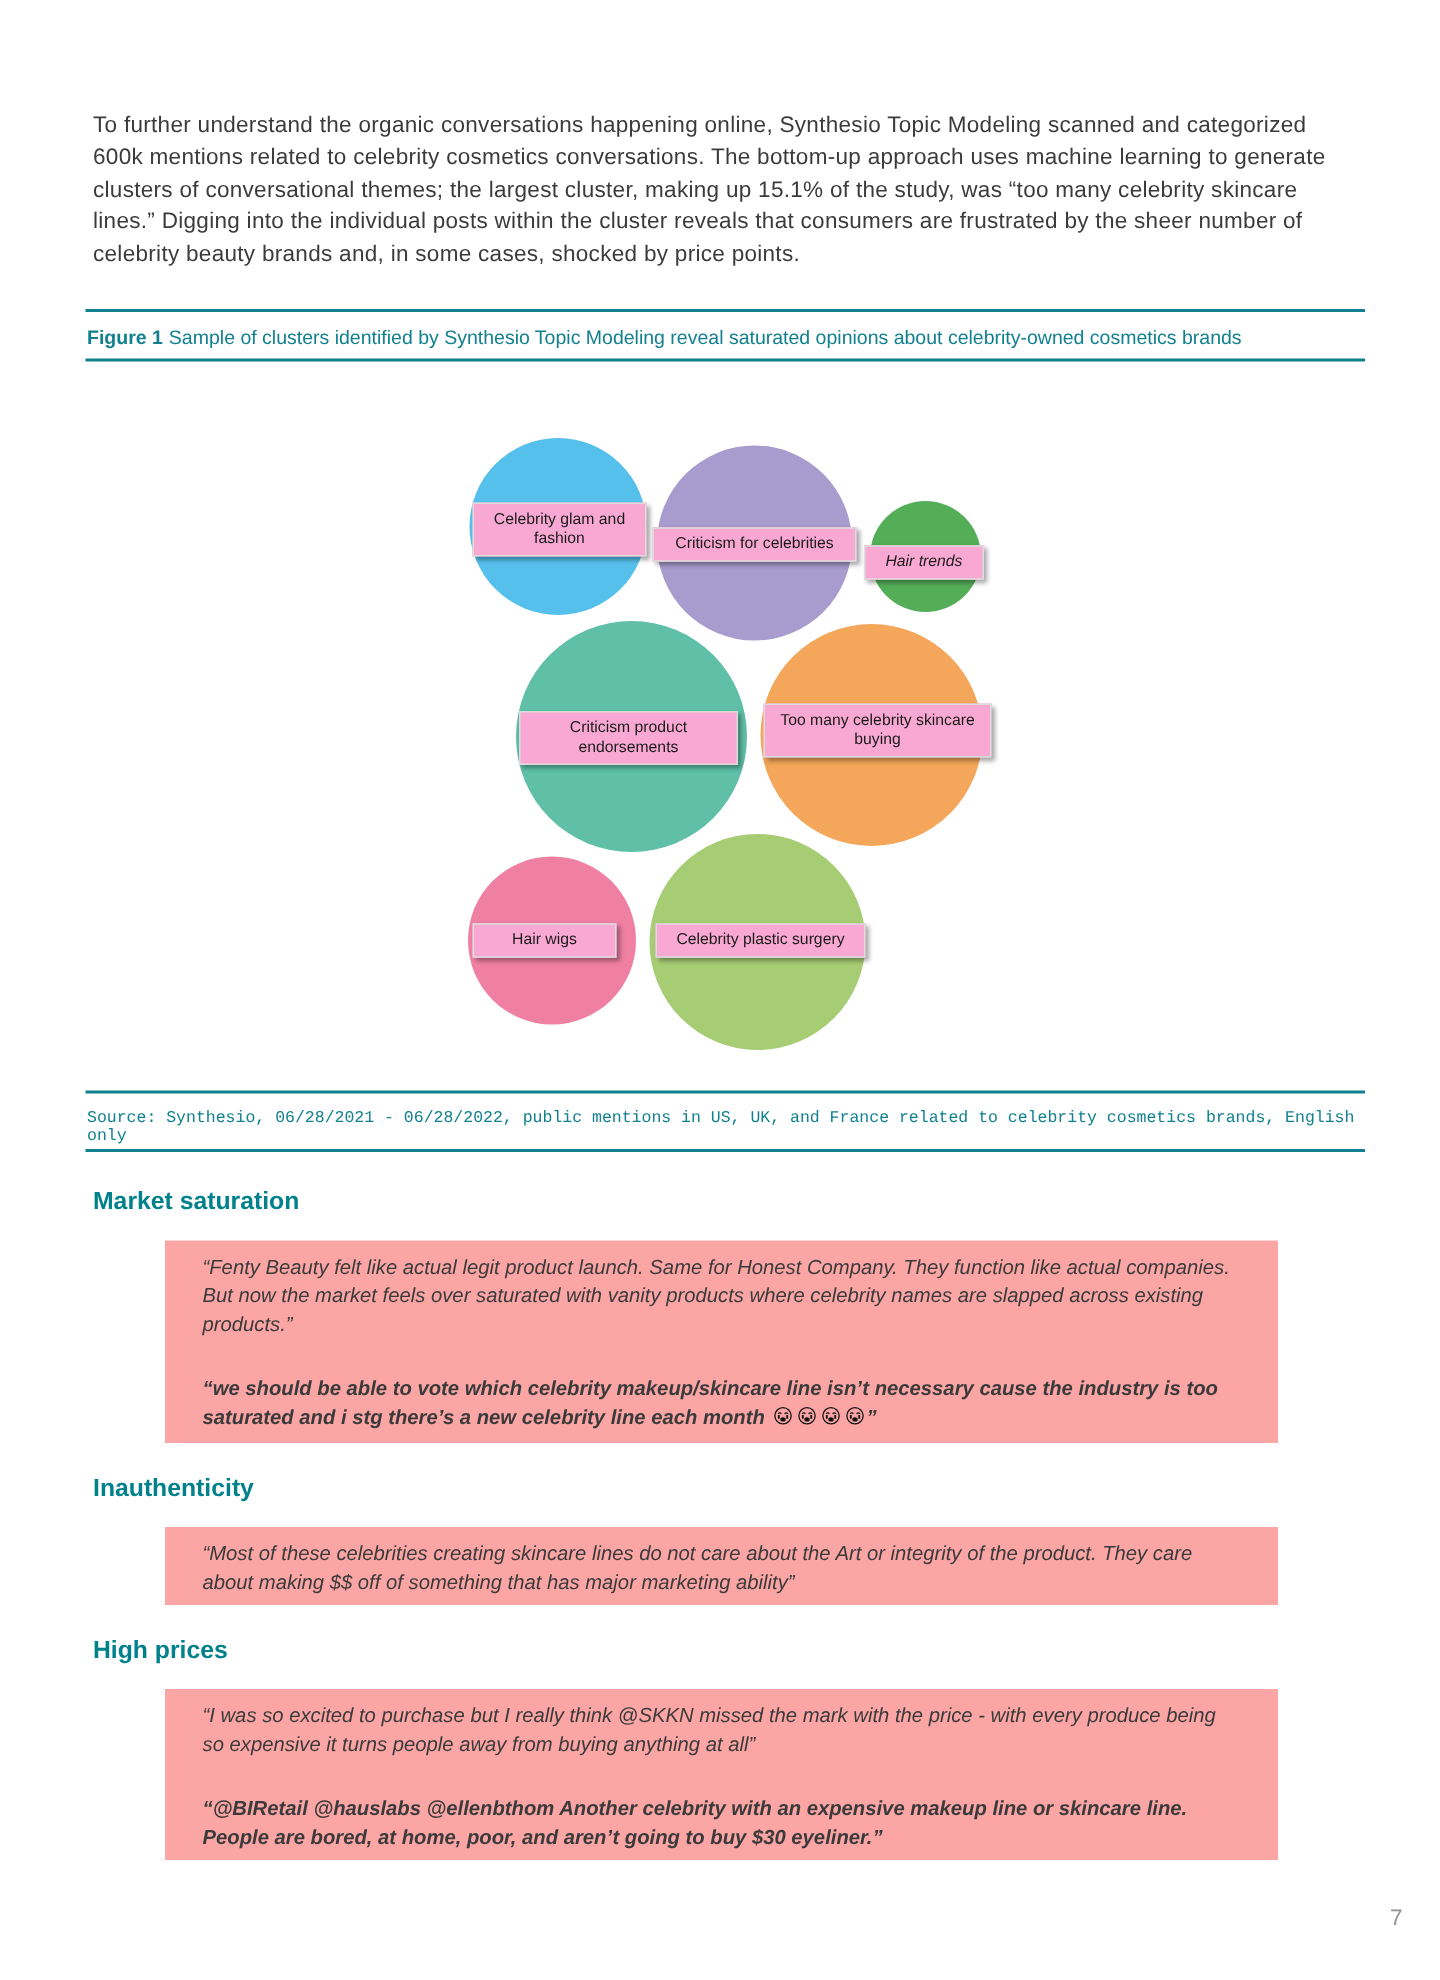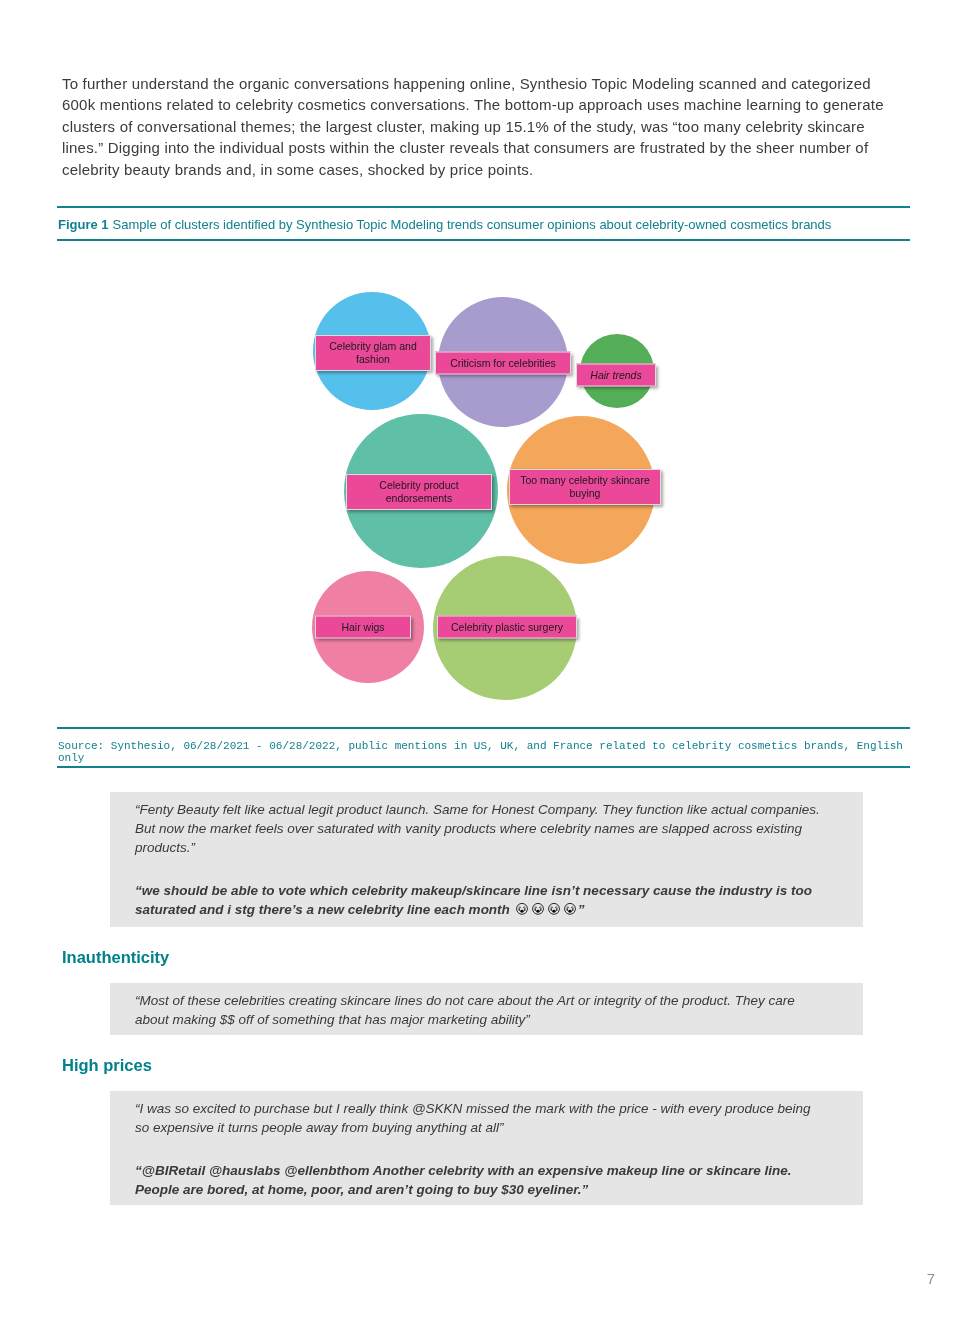--- a/index.html
+++ b/index.html
@@ -19,33 +19,33 @@
   }
   .caption b { font-weight:bold; margin-right:4px; }
   .source {
     position:absolute; left:58px; top:740px; width:852px;
     font-size:11px; color:#11808f;font-family:Liberation Mono, monospace;
   }
   .chart { position:absolute; left:0; top:245px; width:960px; height:480px; }
   .bubble { position:absolute; border-radius:50%; }
   .bubble-label {
     position:absolute; transform:translate(-50%,-50%);
-    background:#ec4899; border:1px solid #dcdcdc;
+    background:#f9a8d4; border:1px solid #dcdcdc;
     box-shadow:2px 2px 3px rgba(0,0,0,0.35);
     font-size:10.5px; line-height:13px; color:#1a1a1a;
     text-align:center; padding:4px 2px;
   }
   .sections { position:absolute; left:57px; top:792px; width:853px; }
   .section-heading {
     margin:0 0 16px 5px; font-size:16.5px; font-weight:bold; color:#00818c;
     height:19px; line-height:19px;
   }
   .quote-box {
-    margin:0 0 21px 53px; width:692px; background:#e5e5e5;
-    padding:8px 36px 6px 25px;
+    margin:0 0 21px 53px; width:692px; background:#fca5a5;
+    padding:8px 25px 6px 25px;
   }
   .quote-box + .section-heading { margin-top:0; }
   .quote {
     margin:0; font-style:italic; font-size:13.5px; line-height:19px; color:#3a3a3a;
   }
   .quote + .quote { margin-top:24px;font-weight:bold; }
   .emoji { display:inline-block; vertical-align:-2px; margin:0 1px; }
   .page-number {
     position:absolute; top:1270px; right:25px;
     font-size:15px; color:#909090;
@@ -54,49 +54,50 @@
 </head>
 <body>
 
 <div class="page">
 
   <p class="intro">To further understand the organic conversations happening online, Synthesio Topic Modeling scanned and categorized 600k mentions related to celebrity cosmetics conversations. The bottom-up approach uses machine learning to generate clusters of conversational themes; the largest cluster, making up 15.1% of the study, was “too many celebrity skincare lines.” Digging into the individual posts within the cluster reveals that consumers are frustrated by the sheer number of celebrity beauty brands and, in some cases, shocked by price points.</p>
 
   <div class="rule rule-1"></div>
 
   <div class="caption">
-    <b>Figure 1</b><span>Sample of clusters identified by Synthesio Topic Modeling trends consumer opinions about celebrity-owned cosmetics brands</span>
+    <b>Figure 1</b><span>Sample of clusters identified by Synthesio Topic Modeling reveal saturated opinions about celebrity-owned cosmetics brands</span>
   </div>
 
   <div class="rule rule-2"></div>
 
   <div class="chart" id="bubble-chart">
       <div class="bubble" style="left: 313px; top: 47px; width: 118px; height: 118px; background: rgb(85, 192, 235);"></div>
       <div class="bubble-label" style="left: 373px; top: 108px; width: 110px;">Celebrity glam and fashion</div>
       <div class="bubble" style="left: 438px; top: 52px; width: 130px; height: 130px; background: rgb(168, 156, 206);"></div>
       <div class="bubble-label" style="left: 503px; top: 118px; width: 130px;">Criticism for celebrities</div>
       <div class="bubble" style="left: 580px; top: 89px; width: 74px; height: 74px; background: rgb(83, 174, 87);"></div>
       <div class="bubble-label" style="left: 616px; top: 130px; width: 74px; font-style: italic;">Hair trends</div>
       <div class="bubble" style="left: 344px; top: 169px; width: 154px; height: 154px; background: rgb(95, 191, 167);"></div>
-      <div class="bubble-label" style="left: 419px; top: 247px; width: 140px;">Celebrity product endorsements</div>
+      <div class="bubble-label" style="left: 419px; top: 247px; width: 140px;">Criticism product endorsements</div>
       <div class="bubble" style="left: 507px; top: 171px; width: 148px; height: 148px; background: rgb(244, 166, 90);"></div>
       <div class="bubble-label" style="left: 585px; top: 242px; width: 146px;">Too many celebrity skincare buying</div>
       <div class="bubble" style="left: 312px; top: 326px; width: 112px; height: 112px; background: rgb(239, 127, 163);"></div>
       <div class="bubble-label" style="left: 363px; top: 382px; width: 90px;">Hair wigs</div>
       <div class="bubble" style="left: 433px; top: 311px; width: 144px; height: 144px; background: rgb(166, 205, 116);"></div>
       <div class="bubble-label" style="left: 507px; top: 382px; width: 134px;">Celebrity plastic surgery</div>
     </div>
 
   <div class="rule rule-3"></div>
 
   <div class="source">Source: Synthesio, 06/28/2021 - 06/28/2022, public mentions in US, UK, and France related to celebrity cosmetics brands, English only</div>
 
   <div class="rule rule-4"></div>
 
   <div class="sections" id="sections">
+      <h2 class="section-heading">Market saturation</h2>
       <div class="quote-box">
         <p class="quote"><span>“Fenty Beauty felt like actual legit product launch. Same for Honest Company. They function like actual companies. But now the market feels over saturated with vanity products where celebrity names are slapped across existing products.”</span></p>
         <p class="quote"><span>“we should be able to vote which celebrity makeup/skincare line isn’t necessary cause the industry is too saturated and i stg there’s a new celebrity line each month </span><span class="emoji"><svg viewBox="0 0 24 24" width="14" height="14">
               <circle cx="12" cy="11.7" r="9.3" fill="none" stroke="#111" stroke-width="1.5"></circle>
               <path d="M6.2 9.6q2-2.2 4 0M13.8 9.6q2-2.2 4 0" fill="none" stroke="#111" stroke-width="1.3"></path>
               <path d="M7.2 10.8v4.4M16.8 10.8v4.4" stroke="#111" stroke-width="2.1" fill="none"></path>
               <ellipse cx="12" cy="15.9" rx="3.1" ry="2.5" fill="#111"></ellipse>
             </svg></span><span class="emoji"><svg viewBox="0 0 24 24" width="14" height="14">
               <circle cx="12" cy="11.7" r="9.3" fill="none" stroke="#111" stroke-width="1.5"></circle>
               <path d="M6.2 9.6q2-2.2 4 0M13.8 9.6q2-2.2 4 0" fill="none" stroke="#111" stroke-width="1.3"></path>

